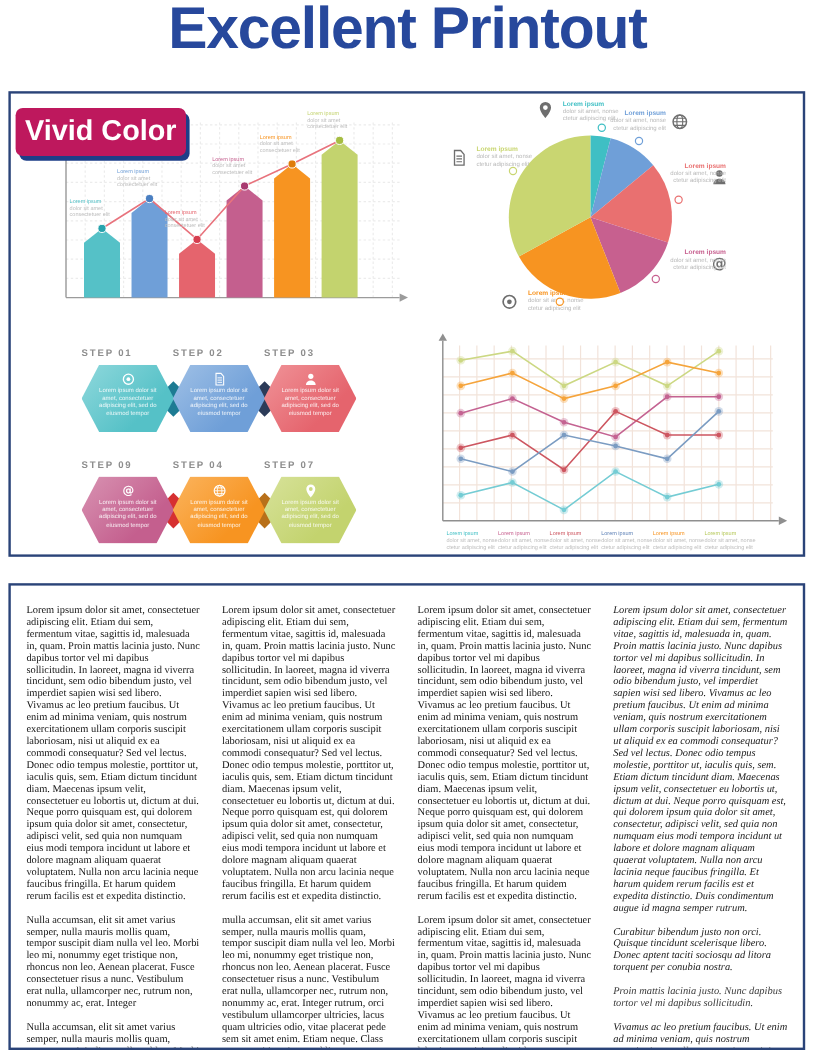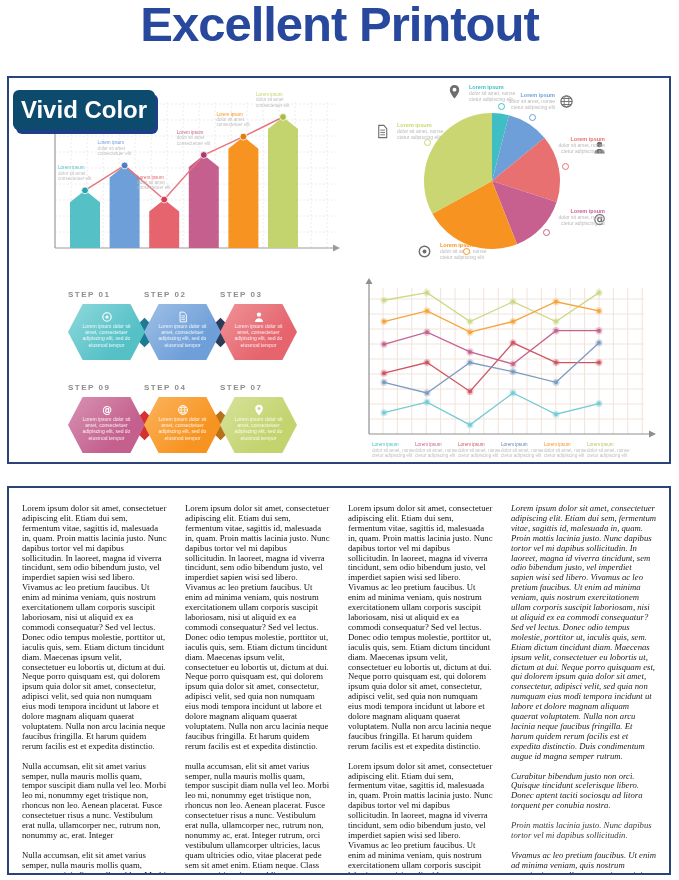--- a/index.html
+++ b/index.html
@@ -12,21 +12,21 @@
     position:absolute; top:-4px; left:0; width:679px; text-align:center;
     font-size:49px; font-weight:bold; letter-spacing:-1px; color:#27489c;
   }
   .panel {
     position:absolute; left:7px; width:664px; background:#fff;
     border:2px solid #2a4378;
   }
   .panel.vivid   { top:76px;  height:388px; }
   .panel.premium { top:486px; height:389px; overflow:hidden; }
   .badge {
-    position:absolute; background:#0c4a6e; color:#ffffff; font-weight:bold;
+    position:absolute; background:#be185d; color:#ffffff; font-weight:bold;
     display:flex; align-items:center; justify-content:center;
     border-radius:6px; z-index:20; box-shadow:3px 4px 0 #1d3e88;
   }
   .badge.vivid-badge   { left:4px;   top:12px; width:142px; height:40px; font-size:24px; }
   .badge.premium-badge { left:471px; top:12px; width:186px; height:44px; font-size:27px; }
 
   
   #bar-chart  { position:absolute; left:28px;  top:14px;  width:305px; height:180px; }
   #pie-region { position:absolute; left:338px; top:6px;   width:322px; height:196px; }
   #pie-svg    { position:absolute; left:0; top:0; width:322px; height:196px; }

